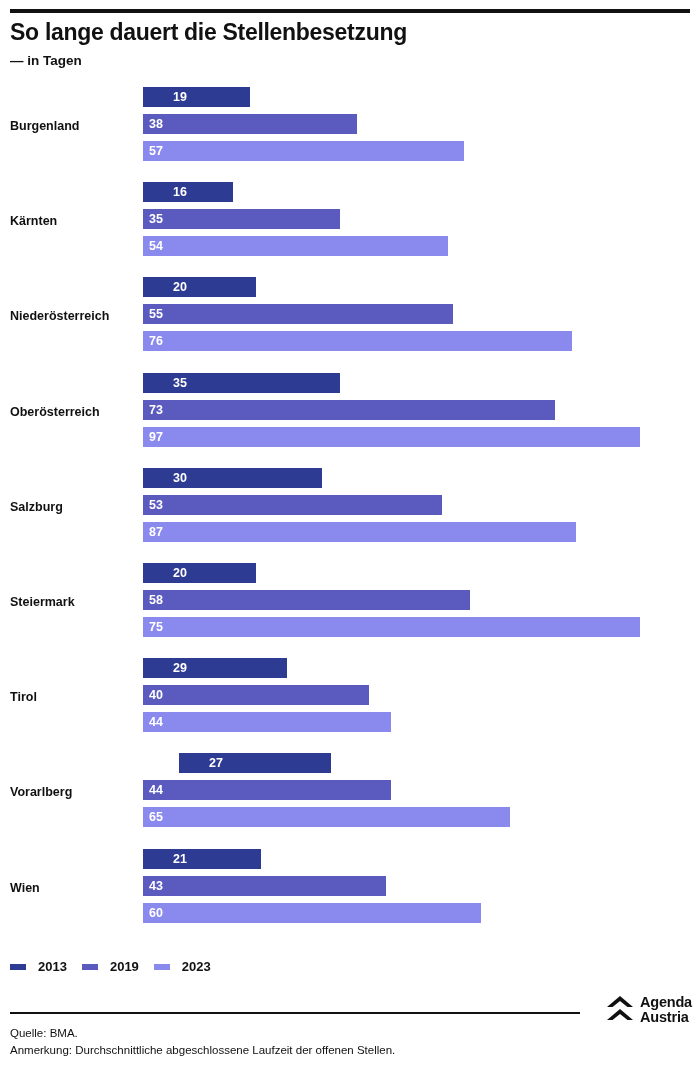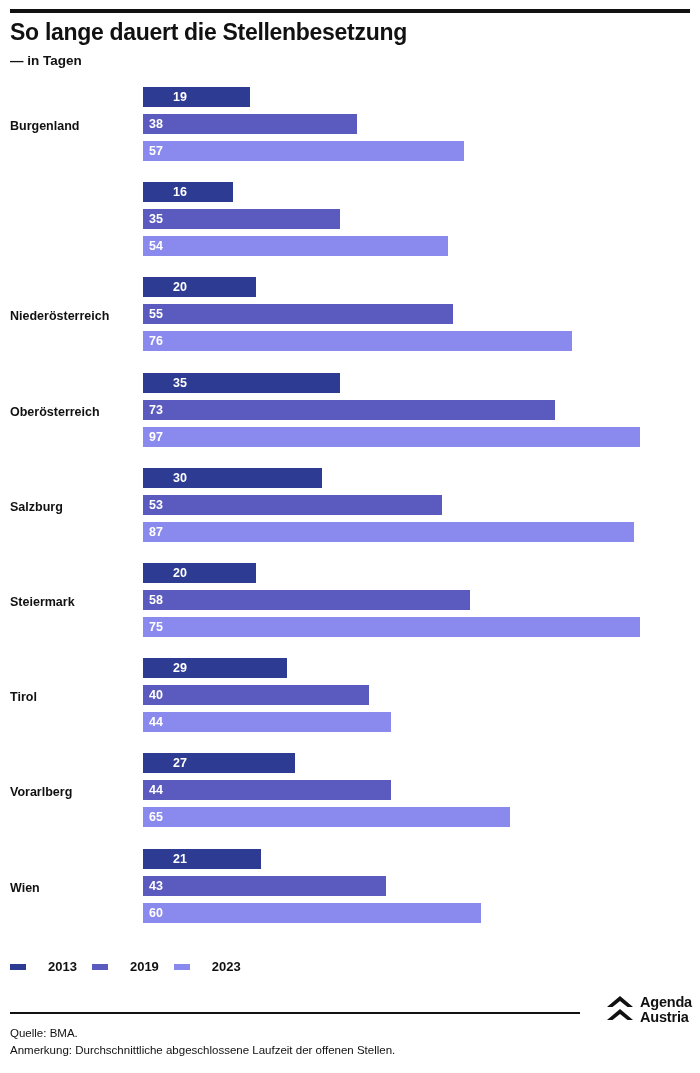--- a/index.html
+++ b/index.html
@@ -108,21 +108,21 @@
     position: absolute;
     left: 10px;
     top: 960px;
     display: flex;
     align-items: center;
     gap: 15px;
   }
   .legend-item {
     display: flex;
     align-items: center;
-    gap: 22px;
+    gap: 12px;
   }
   .legend-swatch {
     width: 16px;
     height: 6px;
     display: block;
   }
   .legend-label {
     font-size: 13px;
     font-weight: bold;
     color: #111111;
@@ -198,20 +198,21 @@
         </div>
         <div class="bar r1" style="width: 214px; background: rgb(91, 91, 191);">
           <span class="bar-value">38</span>
         </div>
         <div class="bar r2" style="width: 321px; background: rgb(138, 138, 238);">
           <span class="bar-value">57</span>
         </div>
       </div>
     </div>
     <div class="group" style="top: 95.2px;">
+      <div class="group-label">Kärnten</div>
       <div class="bars">
         <div class="bar r0" style="width: 90px; background: rgb(46, 59, 146);">
           <span class="bar-value">16</span>
         </div>
         <div class="bar r1" style="width: 197px; background: rgb(91, 91, 191);">
           <span class="bar-value">35</span>
         </div>
         <div class="bar r2" style="width: 305px; background: rgb(138, 138, 238);">
           <span class="bar-value">54</span>
         </div>
@@ -247,21 +248,21 @@
     </div>
     <div class="group" style="top: 380.8px;">
       <div class="group-label">Salzburg</div>
       <div class="bars">
         <div class="bar r0" style="width: 179px; background: rgb(46, 59, 146);">
           <span class="bar-value">30</span>
         </div>
         <div class="bar r1" style="width: 299px; background: rgb(91, 91, 191);">
           <span class="bar-value">53</span>
         </div>
-        <div class="bar r2" style="width: 491px; background: rgb(138, 138, 238);">
+        <div class="bar r2" style="width: 433px; background: rgb(138, 138, 238);">
           <span class="bar-value">87</span>
         </div>
       </div>
     </div>
     <div class="group" style="top: 476px;">
       <div class="group-label">Steiermark</div>
       <div class="bars">
         <div class="bar r0" style="width: 113px; background: rgb(46, 59, 146);">
           <span class="bar-value">20</span>
         </div>
@@ -283,21 +284,21 @@
           <span class="bar-value">40</span>
         </div>
         <div class="bar r2" style="width: 248px; background: rgb(138, 138, 238);">
           <span class="bar-value">44</span>
         </div>
       </div>
     </div>
     <div class="group" style="top: 666.4px;">
       <div class="group-label">Vorarlberg</div>
       <div class="bars">
-        <div class="bar r0" style="width: 152px; background: rgb(46, 59, 146);">
+        <div class="bar r0" style="width: 152px; background: rgb(46, 59, 146); margin-left: 36px;">
           <span class="bar-value">27</span>
         </div>
         <div class="bar r1" style="width: 248px; background: rgb(91, 91, 191);">
           <span class="bar-value">44</span>
         </div>
         <div class="bar r2" style="width: 367px; background: rgb(138, 138, 238);">
           <span class="bar-value">65</span>
         </div>
       </div>
     </div>

